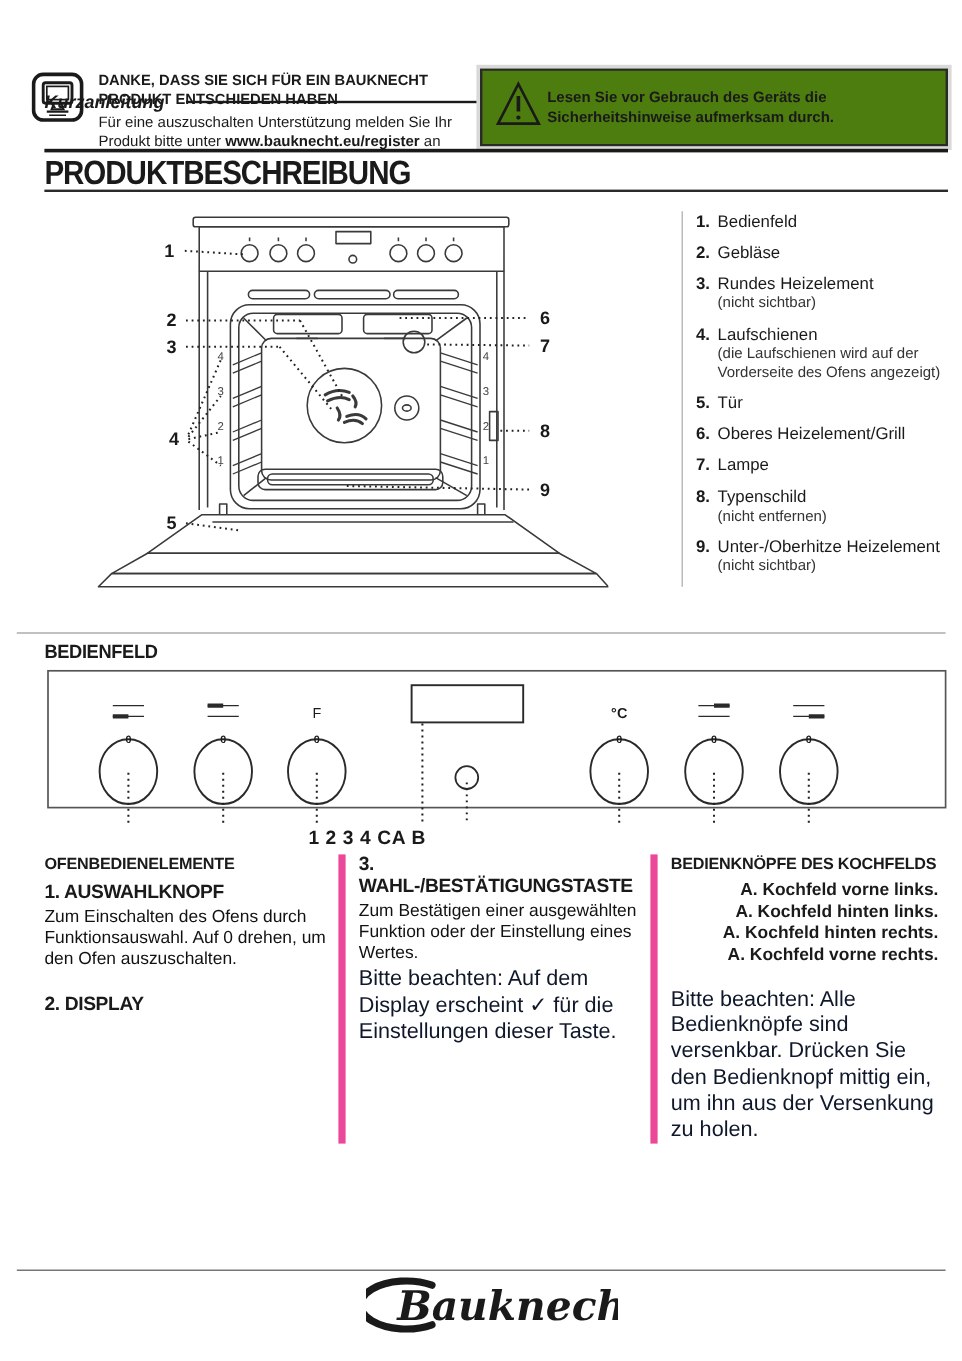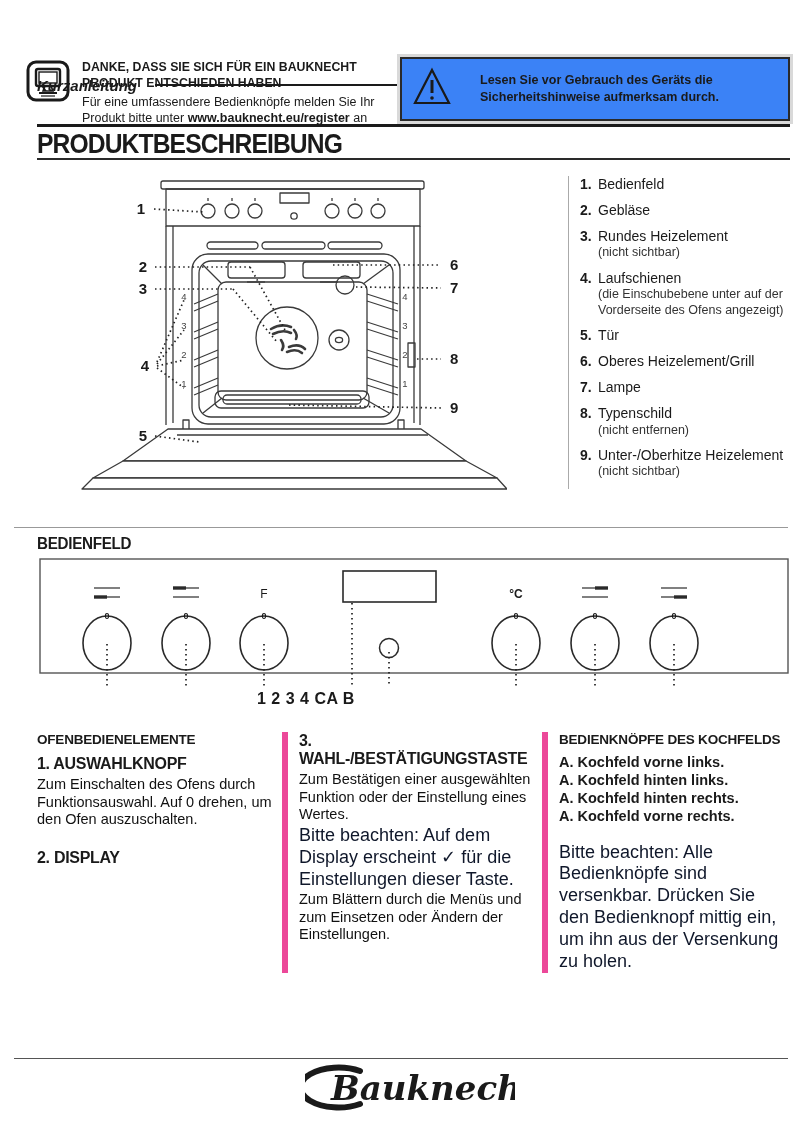--- a/index.html
+++ b/index.html
@@ -16,22 +16,22 @@
   .hdr-lang { font-size:27px; font-weight:bold; letter-spacing:-1px; transform:scaleX(0.92); transform-origin:left; margin-left:12px; }
   
   .intro { position:absolute; top:60px; left:37px; width:355px; display:flex;justify-content:flex-end; }
   .reg-icon { flex:0 0 46px; margin-right:10px; }
   .intro-txt { font-size:12.5px; line-height:1.28; }
   .intro-thanks { font-weight:bold; font-size:12.3px; line-height:1.3; width:290px; }
   .intro-support { margin-top:2px; width:310px; }
   .intro-support b { font-weight:bold; }
   .warnbox {
     position:absolute; top:57px; left:400px; width:390px; min-height:58px;
-    background:#3b82f6; border:2px solid #2a2a2a; outline:3px solid #d9d9d9;
-    display:flex; align-items:center; padding:8px 10px;gap:24px;
+    background:#4d7c0f; border:2px solid #2a2a2a; outline:3px solid #d9d9d9;
+    display:flex; align-items:center; padding:8px 10px;
   }
   .warn-tri { flex:0 0 44px; }
   .warn-txt { font-size:12.5px; font-weight:bold; line-height:1.35; }
   
   .rule-thick { position:absolute; left:37px; right:12px; top:124px; height:3px; background:#1a1a1a; }
   .h1 {
     position:absolute; left:37px; top:128px; font-size:28px; font-weight:bold;
     letter-spacing:-1px; transform:scaleX(0.88); transform-origin:left; white-space:nowrap;
   }
   .rule-thin1 { position:absolute; left:37px; right:12px; top:158px; height:2px; background:#2a2a2a; }
@@ -42,28 +42,28 @@
   .part { margin-bottom:9px; font-size:14px; line-height:1.22; }
   .part-head { display:flex; }
   .part-num { font-weight:bold; min-width:18px; }
   .part-note { font-size:12.5px; color:#333; padding-left:18px; line-height:1.25; }
   
   .rule-gray { position:absolute; left:14px; right:14px; top:527px; height:1px; background:#999; }
   .h2 { position:absolute; left:37px; top:535px; font-size:16px; font-weight:bold; letter-spacing:-0.3px; transform:scaleX(0.95); transform-origin:left; }
   .panel-svg { position:absolute; left:37px; top:556px; }
   .panel-caption { position:absolute; left:257px; top:690px; font-size:16px; font-weight:bold; letter-spacing:0.5px;text-align:right; }
   
-  .cols { position:absolute; left:37px; top:732px; width:753px; display:grid; grid-template-columns:245px 260px 248px; }
+  .cols { position:absolute; left:37px; top:712px; width:753px; display:grid; grid-template-columns:245px 260px 248px; }
   .col { padding-right:8px; min-height:195px; }
   .col + .col { border-left:6px solid #ec4899; padding-left:11px; }
   .col-h { font-size:13.5px; font-weight:bold; letter-spacing:-0.2px; margin-bottom:6px; }
   .item-h { font-size:16px; font-weight:bold; letter-spacing:-0.3px; margin:8px 0 3px 0; }
   .body-txt { font-size:14.5px; line-height:1.22; color:#111; }
   .note-txt { font-size:18px; line-height:1.22; color:#0f172a; margin-top:1px; }
-  .knob-lines { margin-top:4px; }
+  .knob-lines { margin-top:4px;text-align:right; }
   .knob-line { font-size:14.5px; font-weight:bold; line-height:1.25; }
   .col3-note { margin-top:16px; }
   
   .rule-footer { position:absolute; left:14px; right:14px; top:1058px; height:1px; background:#555; }
   .logo { position:absolute; left:305px; top:1063px; }
 </style>
 </head>
 <body>
 
 <div class="page">
@@ -81,21 +81,21 @@
         <rect x="2" y="2" width="40" height="38" rx="8" fill="none" stroke="#1a1a1a" stroke-width="3"></rect>
         <rect x="10" y="9" width="24" height="17" rx="2" fill="none" stroke="#1a1a1a" stroke-width="2.4"></rect>
         <rect x="13" y="12" width="18" height="11" fill="none" stroke="#1a1a1a" stroke-width="1.4"></rect>
         <path d="M19 26 L17 31 H27 L25 26" fill="none" stroke="#1a1a1a" stroke-width="1.6"></path>
         <line x1="13" y1="33" x2="31" y2="33" stroke="#1a1a1a" stroke-width="2"></line>
         <line x1="15" y1="36" x2="29" y2="36" stroke="#1a1a1a" stroke-width="1.2"></line>
       </svg>
     </div>
     <div class="intro-txt">
       <div class="intro-thanks">DANKE, DASS SIE SICH FÜR EIN BAUKNECHT PRODUKT ENTSCHIEDEN HABEN</div>
-      <div class="intro-support"><span>Für eine umfassendere Bedienknöpfe melden Sie Ihr Produkt bitte unter </span><b>www.bauknecht.eu/register</b><span> an</span></div>
+      <div class="intro-support"><span>Für eine auszuschalten Unterstützung melden Sie Ihr Produkt bitte unter </span><b>www.bauknecht.eu/register</b><span> an</span></div>
     </div>
   </div>
 
   <div class="warnbox">
     <div class="warn-tri">
       <svg width="40" height="40" viewBox="0 0 40 40">
         <path d="M20 3 L37 36 H3 Z" fill="none" stroke="#1a1a1a" stroke-width="2.2"></path>
         <line x1="20" y1="13" x2="20" y2="26" stroke="#1a1a1a" stroke-width="3"></line>
         <circle cx="20" cy="31" r="1.8" fill="#1a1a1a"></circle>
       </svg>
@@ -258,21 +258,21 @@
           <span class="part-num">3.</span>
           <span>Rundes Heizelement</span>
         </div>
         <div class="part-note">(nicht sichtbar)</div>
       </div>
     <div class="part">
         <div class="part-head">
           <span class="part-num">4.</span>
           <span>Laufschienen</span>
         </div>
-        <div class="part-note">(die Einschubebene unter auf der Vorderseite des Ofens angezeigt)</div>
+        <div class="part-note">(die Laufschienen wird auf der Vorderseite des Ofens angezeigt)</div>
       </div>
     <div class="part">
         <div class="part-head">
           <span class="part-num">5.</span>
           <span>Tür</span>
         </div>
       </div>
     <div class="part">
         <div class="part-head">
           <span class="part-num">6.</span>
@@ -369,21 +369,20 @@
     <div class="col">
       <div class="col-h">OFENBEDIENELEMENTE</div>
       <div class="item-h">1. AUSWAHLKNOPF</div>
       <div class="body-txt">Zum Einschalten des Ofens durch Funktionsauswahl. Auf  0  drehen, um den Ofen auszuschalten.</div>
       <div class="item-h" style="margin-top:20px;">2. DISPLAY</div>
     </div>
     <div class="col">
       <div class="item-h" style="margin-top:0;">3. WAHL-/BESTÄTIGUNGSTASTE</div>
       <div class="body-txt">Zum Bestätigen einer ausgewählten Funktion oder der Einstellung eines Wertes.</div>
       <div class="note-txt">Bitte beachten: Auf dem Display erscheint ✓ für die Einstellungen dieser Taste.</div>
-      <div class="body-txt">Zum Blättern durch die Menüs und zum Einsetzen oder Ändern der Einstellungen.</div>
     </div>
     <div class="col">
       <div class="col-h">BEDIENKNÖPFE DES KOCHFELDS</div>
       <div class="knob-lines">
         <div class="knob-line">A. Kochfeld vorne links.</div>
         <div class="knob-line">A. Kochfeld hinten links.</div>
         <div class="knob-line">A. Kochfeld hinten rechts.</div>
         <div class="knob-line">A. Kochfeld vorne rechts.</div>
       </div>
       <div class="note-txt col3-note">Bitte beachten: Alle Bedienknöpfe sind versenkbar. Drücken Sie den Bedienknopf mittig ein, um ihn aus der Versenkung zu holen.</div>

